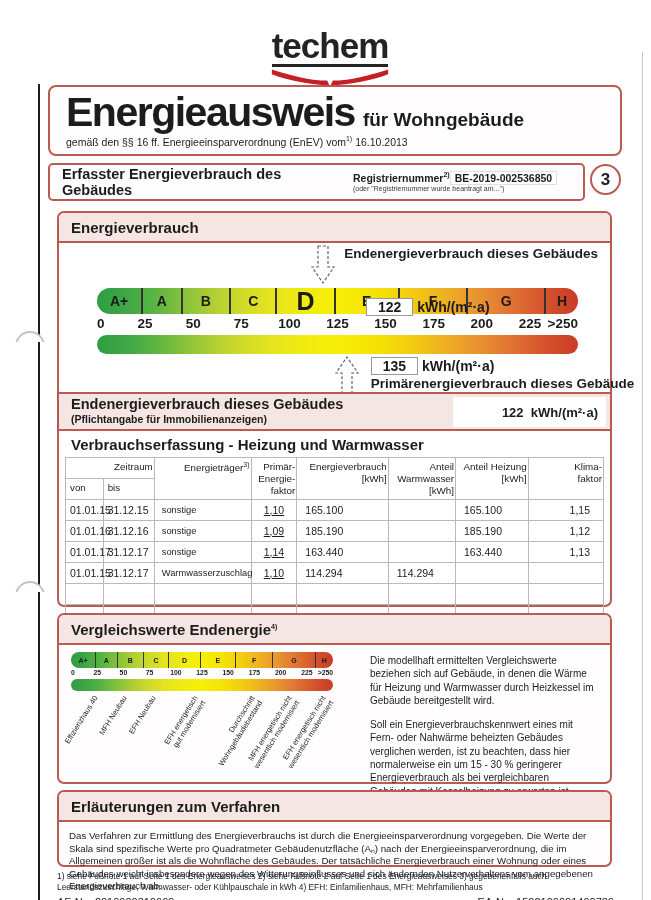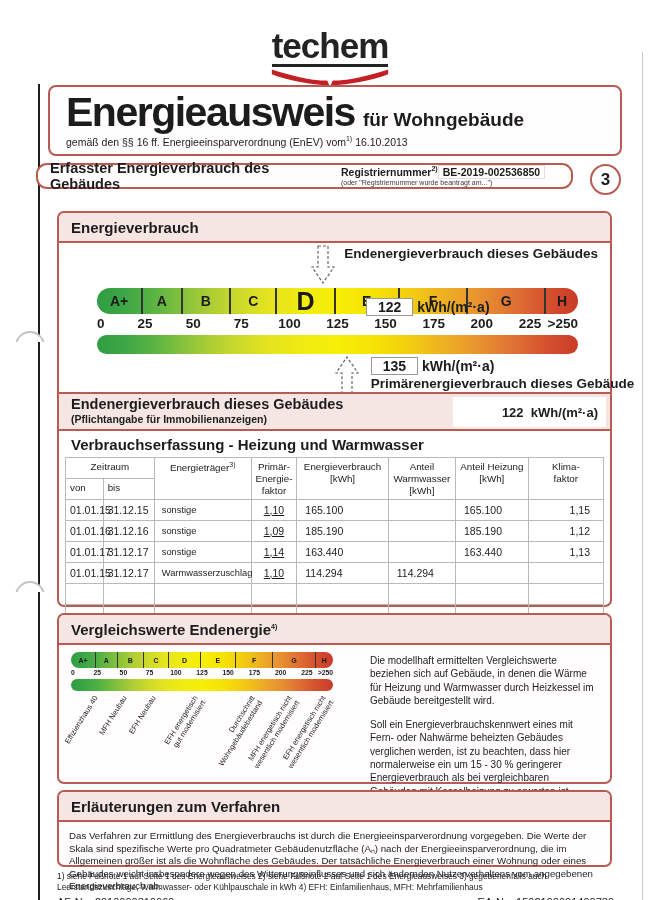--- a/index.html
+++ b/index.html
@@ -26,21 +26,21 @@
                  font-weight:bold; font-size:15px; padding:6px 0 5px 12px; }
 
   
   .title-box { left:48px; top:85px; width:574px; height:71px; padding:4px 16px 0; }
   .big-title { font-size:41px; font-weight:bold; letter-spacing:-1.5px; line-height:1.05; display:inline; }
   .title-suffix { font-size:19px; font-weight:bold; margin-left:8px; }
   .law-line { font-size:10.5px; margin-top:1px; }
   sup { font-size:7px; }
 
   
-  .erf-box { left:36px; top:163px; width:537px; height:26px; border-radius:11px; display:flex; align-items:center; padding:0 8px 0 12px; }
+  .erf-box { left:48px; top:163px; width:537px; height:38px; border-radius:5px; display:flex; align-items:center; padding:0 8px 0 12px; }
   .erf-title { flex:1; font-weight:bold; font-size:14.5px; }
   .reg-block { width:222px; line-height:1.15; }
   .reg-row { display:flex; align-items:baseline; }
   .reg-label { font-weight:bold; font-size:10.5px; }
   .reg-value { font-weight:bold; font-size:10.5px; background:#fff; border:1px solid #e7dcdc; padding:0 4px; margin-left:0; }
   .reg-note { font-size:7px; color:#3a3a3a; }
   .page-circle { position:absolute; left:590px; top:164px; width:31px; height:31px; border:2px solid #bb5a52;
                  border-radius:50%; background:#fff; text-align:center; line-height:27px; font-size:17px; font-weight:bold; }
 
   
@@ -71,21 +71,21 @@
   .end-bar-sub { font-weight:bold; font-size:10.5px; }
   .end-bar-valwrap { position:absolute; right:4px; top:3px; width:153px; height:30px; background:#fff;
                      display:flex; align-items:center; justify-content:flex-end; padding-right:8px;
                      font-weight:bold; font-size:13px; }
 
   
   .table-section { padding:3px 6px 0; }
   .table-title { font-weight:bold; font-size:15px; margin:2px 0 4px 6px; }
   table.ct { width:100%; border-collapse:collapse; table-layout:fixed; }
   .ct th { font-weight:normal; font-size:9.8px; border:1px solid #b9b9b9; white-space:pre-line;
-           text-align:center; vertical-align:top; padding:3px 1px 1px; line-height:1.25; }
+           text-align:right; vertical-align:top; padding:3px 1px 1px; line-height:1.25; }
   .ct th.vb { text-align:left; padding-left:4px; }
   .ct td { border:1px solid #b9b9b9; font-size:10.5px; height:21px; padding:1px 2px; vertical-align:middle; }
   .ct td:nth-child(1), .ct td:nth-child(2) { padding-left:4px; }
   .ct td:nth-child(3) { font-size:9.3px; padding-left:7px; }
   .ct td:nth-child(4) { text-align:center;text-decoration:underline; }
   .ct td:nth-child(5), .ct td:nth-child(6), .ct td:nth-child(7) { padding-left:8px; }
   .ct td:nth-child(8) { text-align:right; padding-right:13px; }
 
   
   .comp-box { left:57px; top:613px; width:555px; height:171px; border-radius:7px; }

